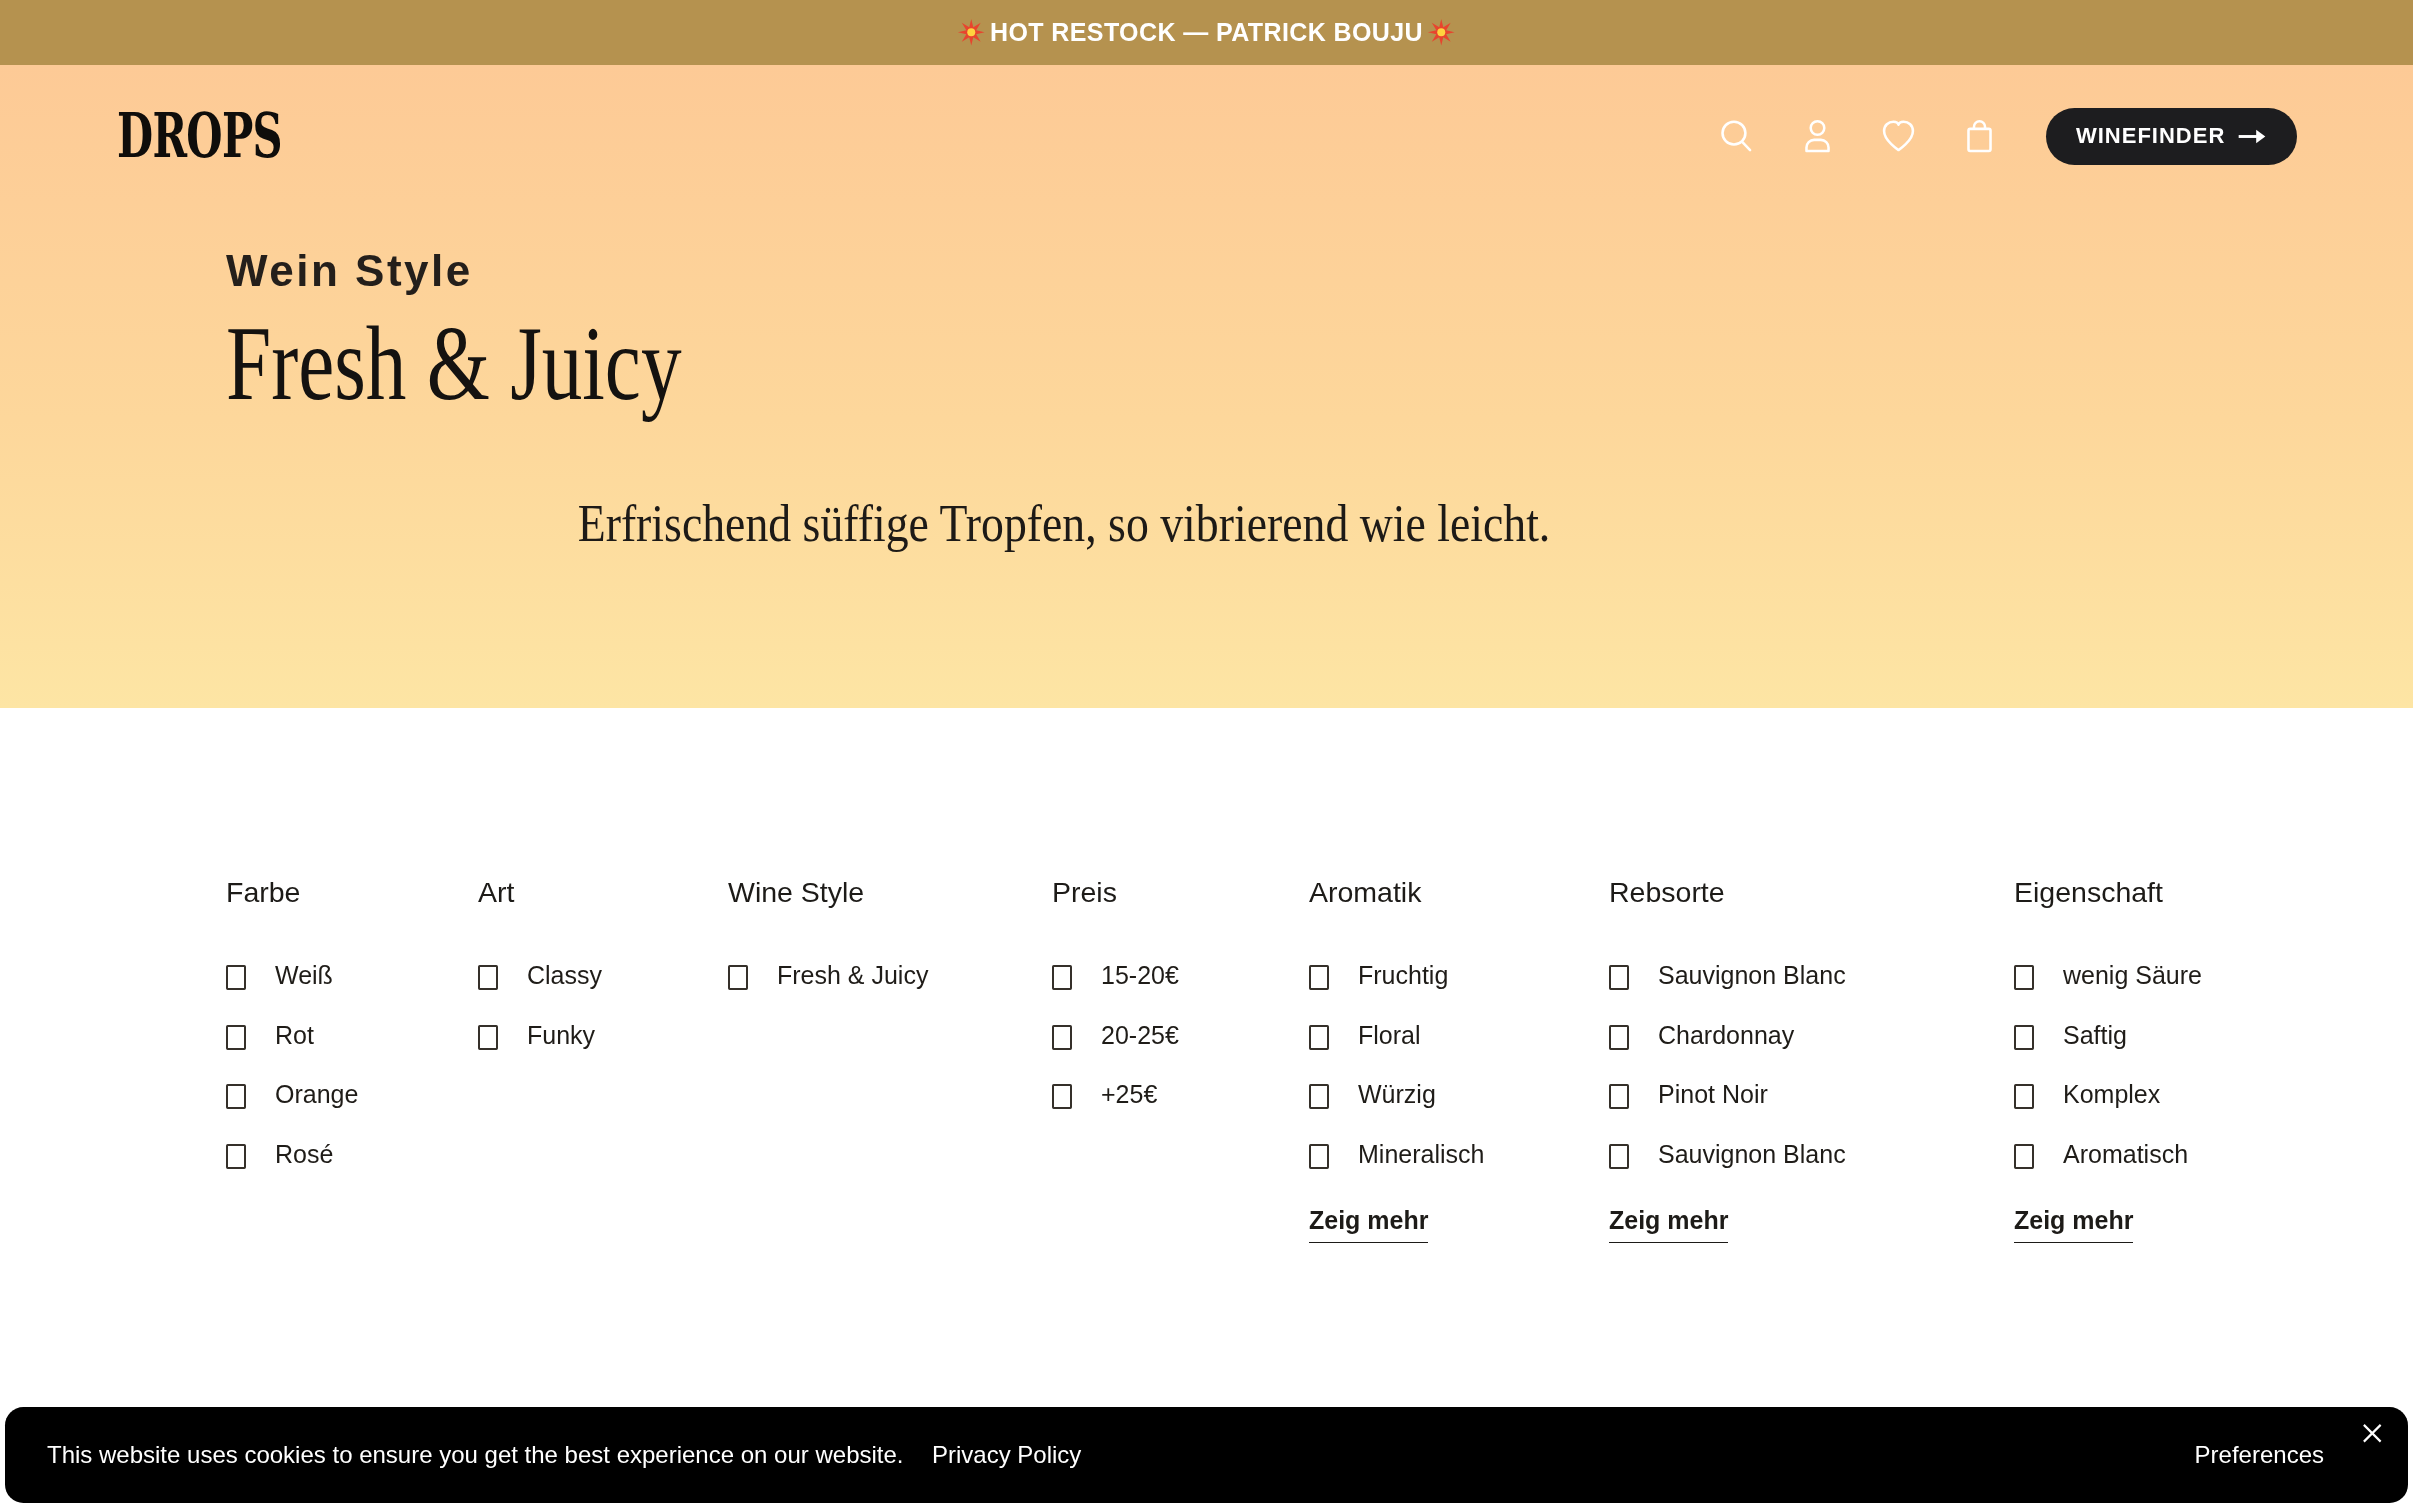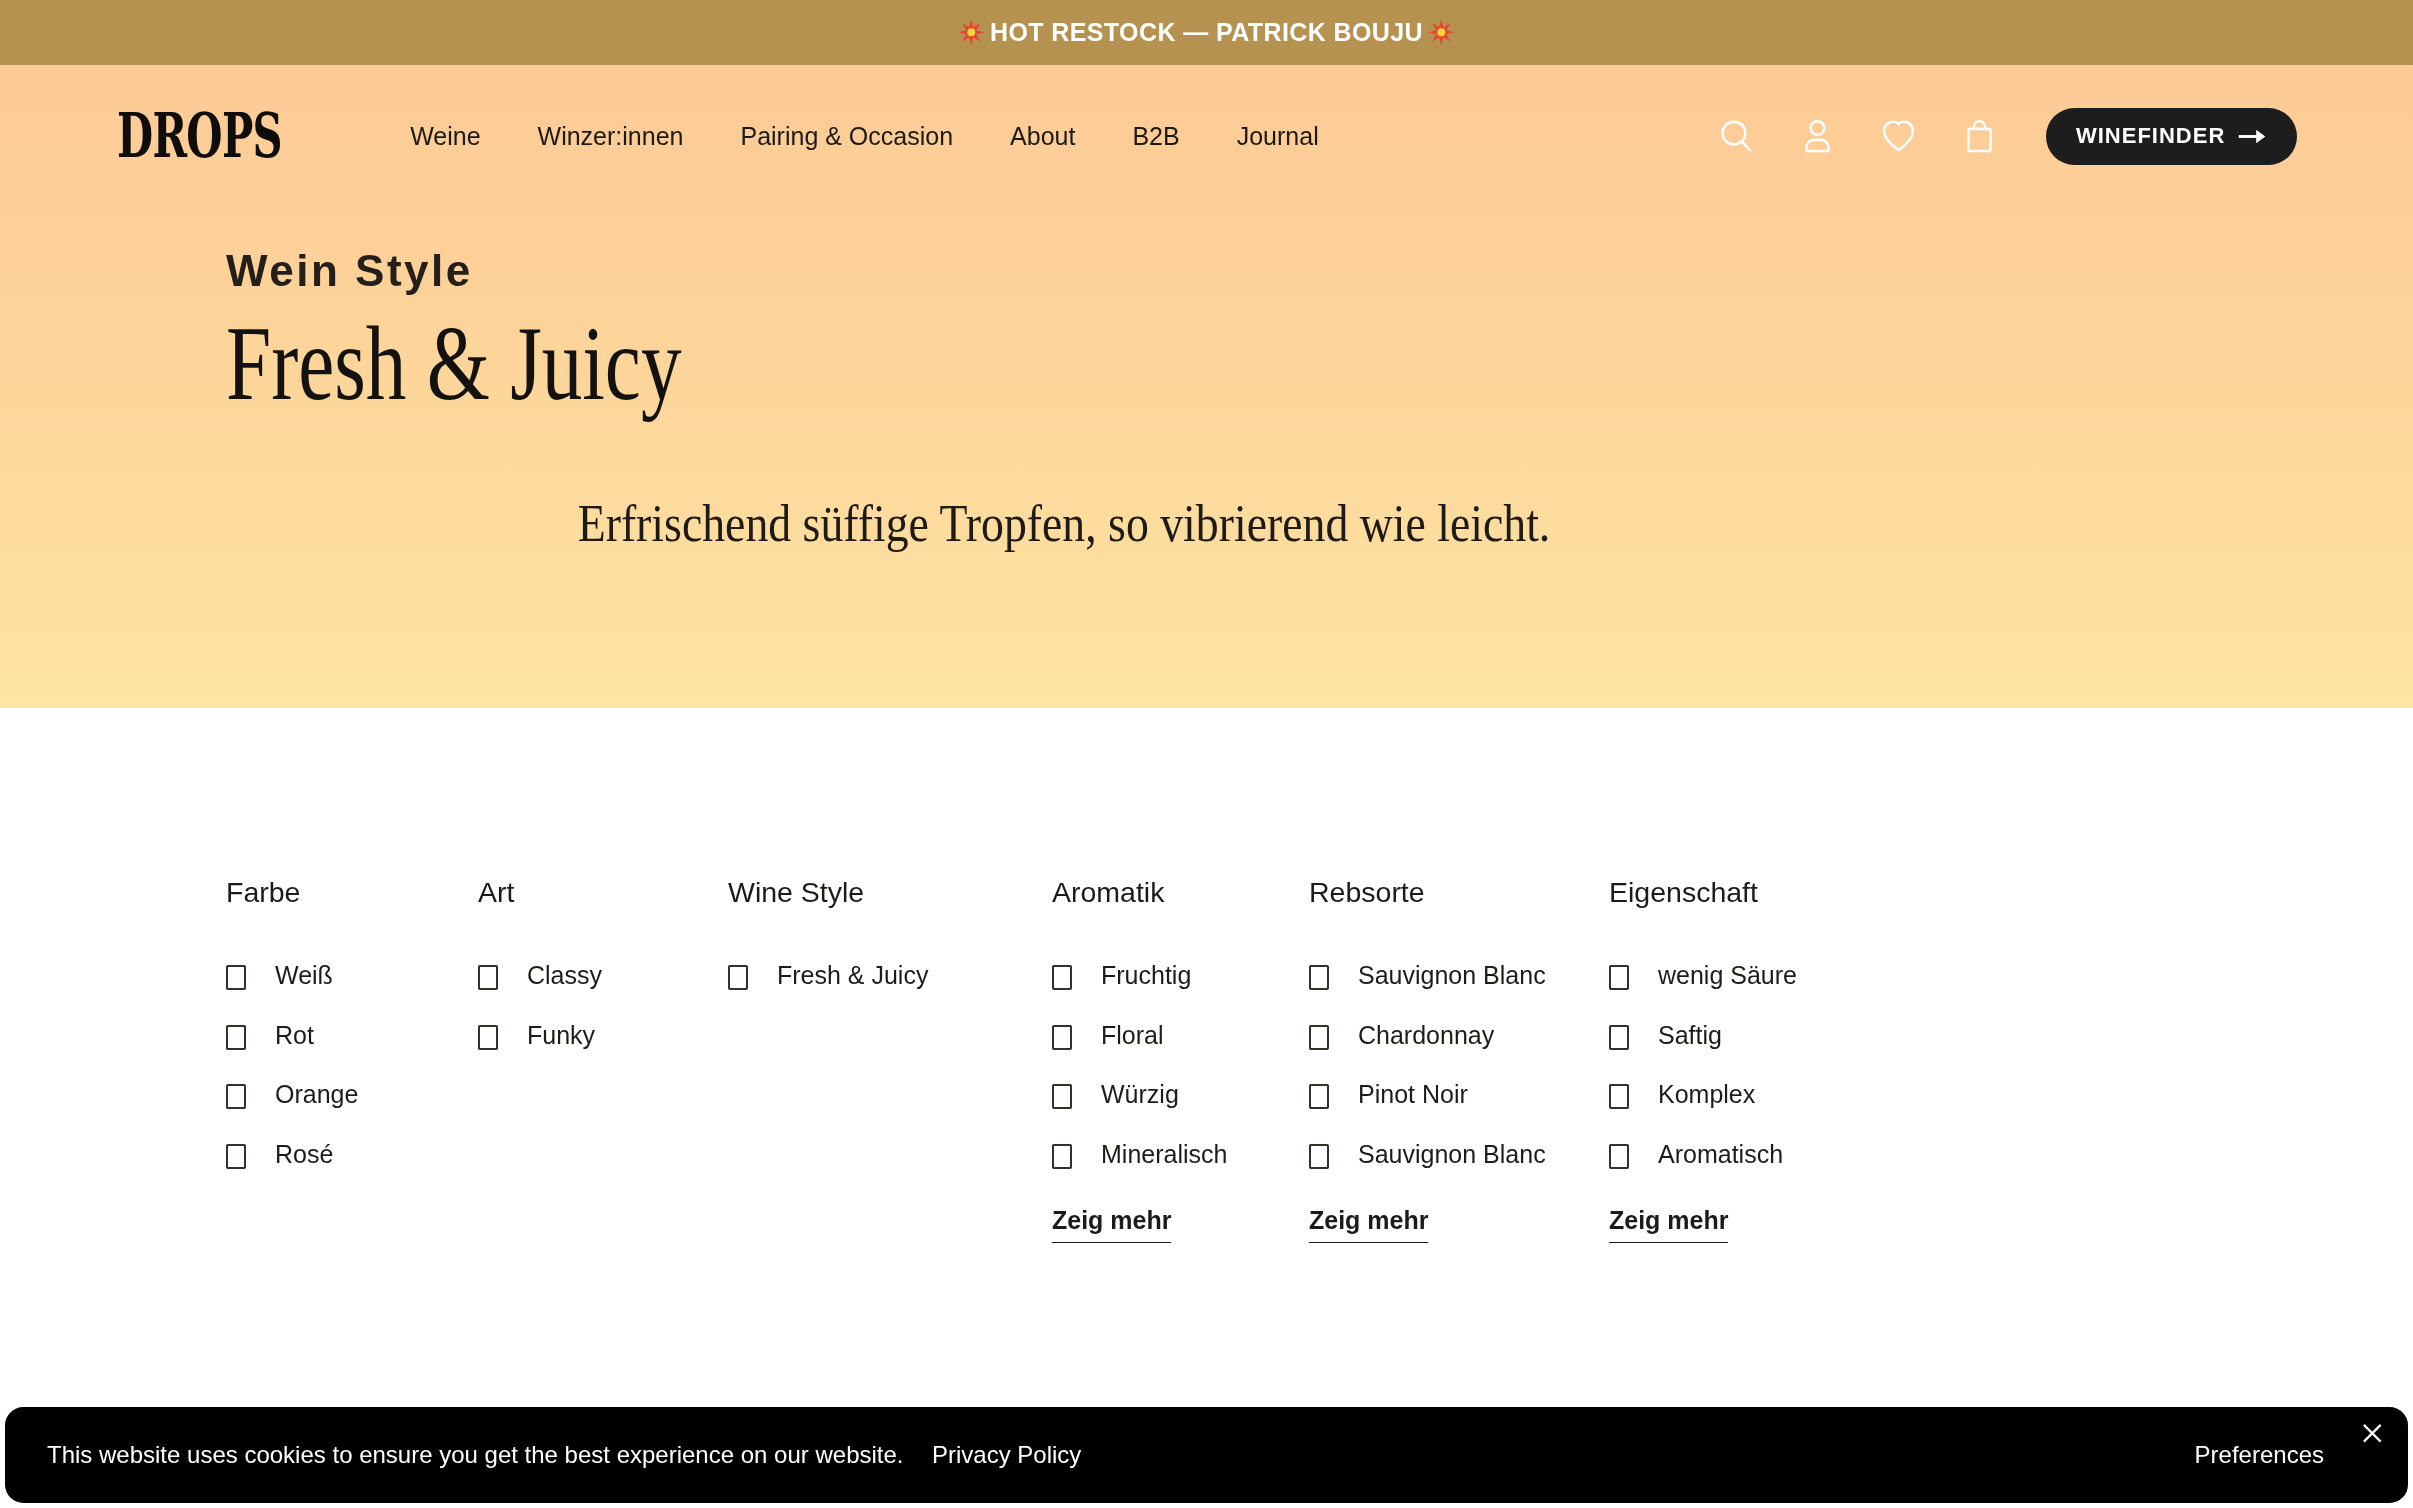--- a/index.html
+++ b/index.html
@@ -118,28 +118,20 @@
   <span>HOT RESTOCK — PATRICK BOUJU</span>
   <svg class="burst" viewBox="0 0 32 32" aria-label="💥">
     <polygon fill="#e8442e" points="31,16 21.5,18.3 26.6,26.6 18.3,21.5 16,31 13.7,21.5 5.4,26.6 10.5,18.3 1,16 10.5,13.7 5.4,5.4 13.7,10.5 16,1 18.3,10.5 26.6,5.4 21.5,13.7"></polygon>
     <circle fill="#ffd23f" cx="16" cy="16" r="4.5"></circle>
   </svg>
 </div>
 
 <div class="hero">
   <div class="topbar">
     <div class="logo">DROPS</div>
-    <nav>
-      <a>Weine</a>
-      <a>Winzer:innen</a>
-      <a>Pairing &amp; Occasion</a>
-      <a>About</a>
-      <a>B2B</a>
-      <a>Journal</a>
-    </nav>
     <div class="hicons">
       <span class="hicon">
         <svg viewBox="0 0 46 46" fill="none" stroke="currentColor" stroke-width="3" stroke-linecap="round">
           <circle cx="20" cy="19" r="13.5"></circle>
             <line x1="30" y1="29.5" x2="39" y2="39"></line>
         </svg>
       </span>
       <span class="hicon">
         <svg viewBox="0 0 46 46" fill="none" stroke="currentColor" stroke-width="3" stroke-linecap="round" stroke-linejoin="round">
           <circle cx="23" cy="13" r="8"></circle>
@@ -207,20 +199,35 @@
   </div>
 
   <div class="fgroup">
     <h3>Wine Style</h3>
     <div class="frow">
       <span class="cb"></span>
       <span class="lbl">Fresh &amp; Juicy</span>
     </div>
   </div>
 
+  <div class="fgroup">
+    <h3>Preis</h3>
+    <div class="frow">
+      <span class="cb"></span>
+      <span class="lbl">15-20€</span>
+    </div>
+    <div class="frow">
+      <span class="cb"></span>
+      <span class="lbl">20-25€</span>
+    </div>
+    <div class="frow">
+      <span class="cb"></span>
+      <span class="lbl">+25€</span>
+    </div>
+  </div>
 
   <div class="fgroup">
     <h3>Aromatik</h3>
     <div class="frow">
       <span class="cb"></span>
       <span class="lbl">Fruchtig</span>
     </div>
     <div class="frow">
       <span class="cb"></span>
       <span class="lbl">Floral</span>

